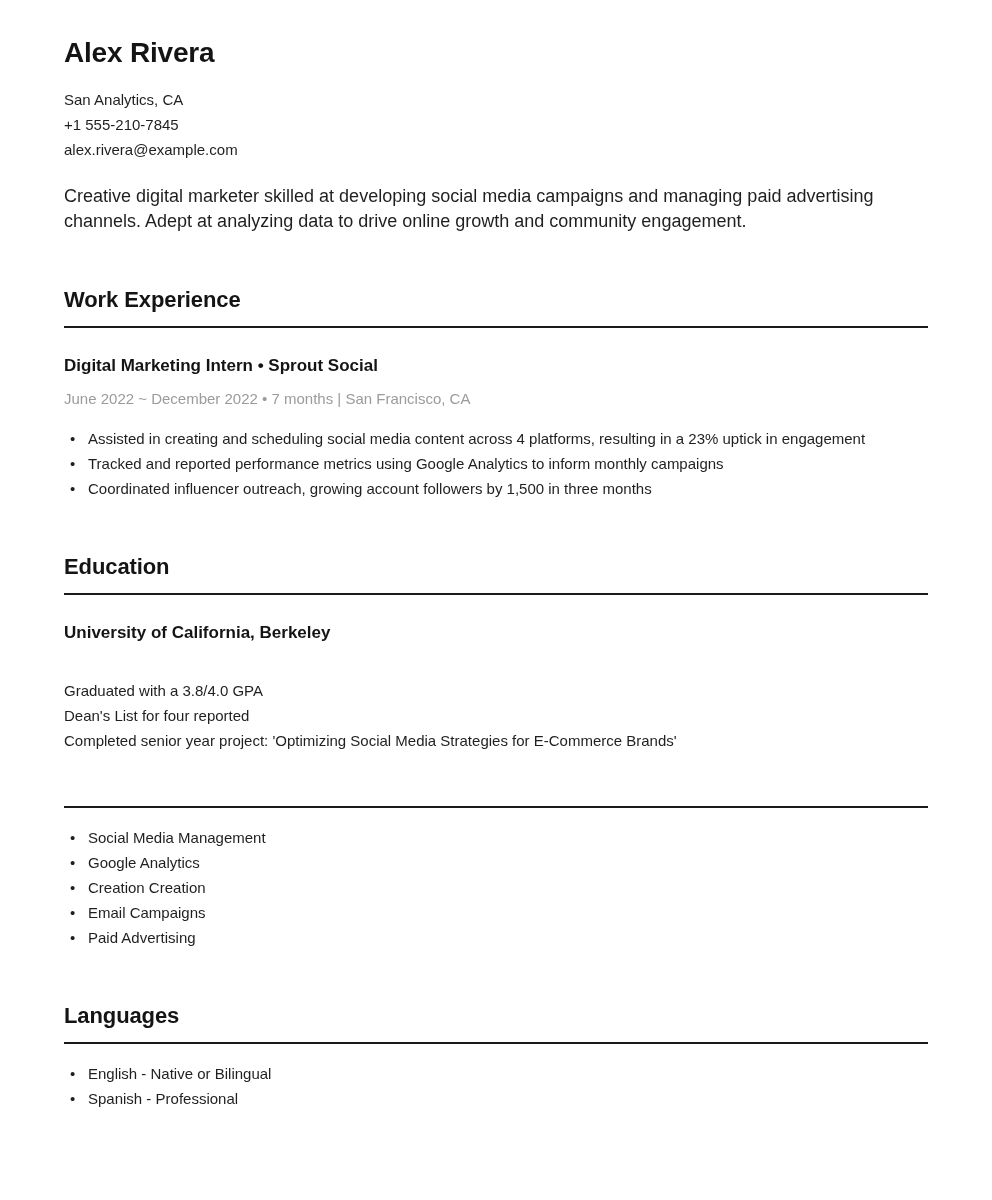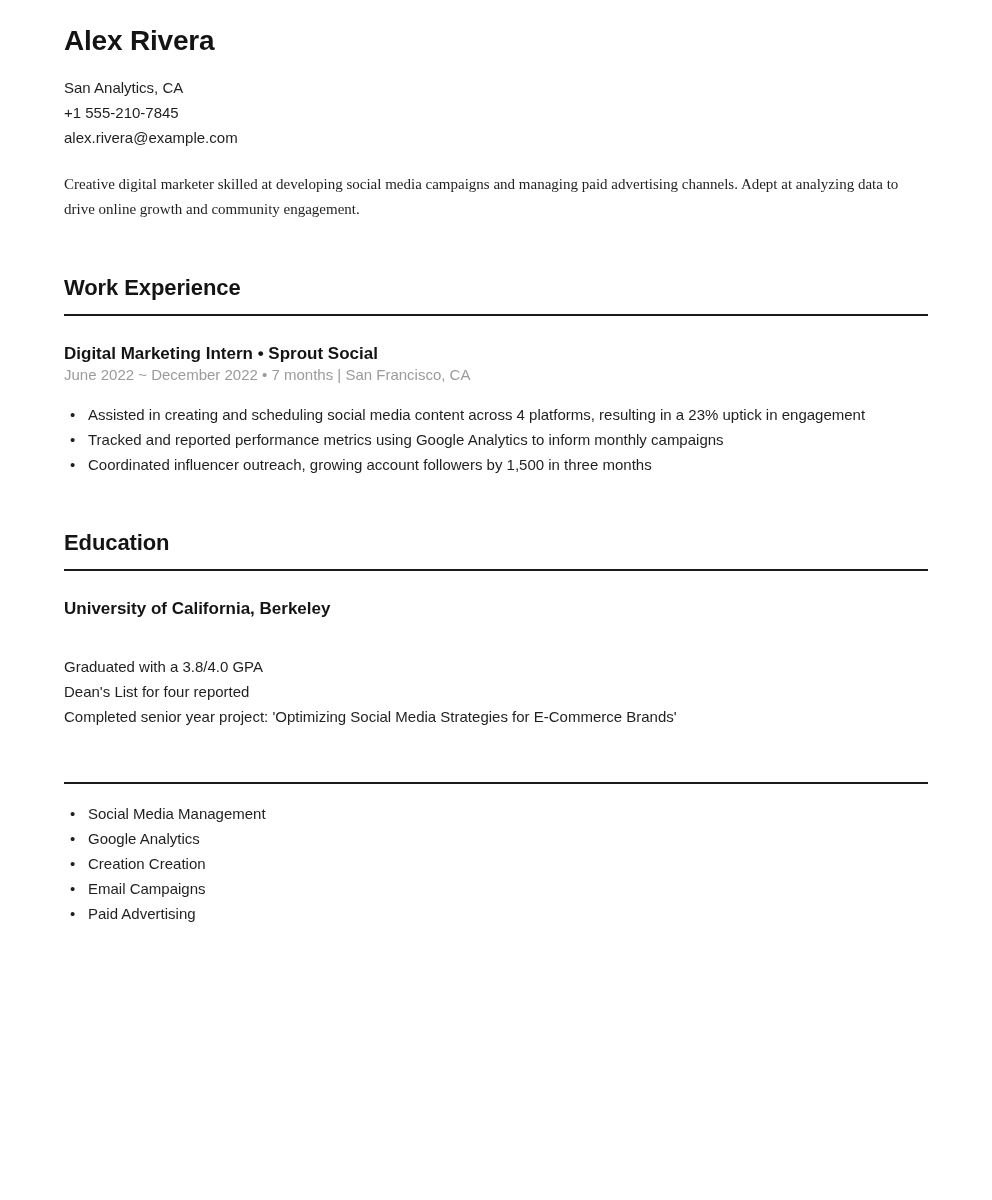--- a/index.html
+++ b/index.html
@@ -22,42 +22,41 @@
     padding: 0;
     background: #ffffff;
   }
   .content {
     margin-left: 64px;
     width: 864px;
   }
 
   
   .header {
-    padding-top: 24px;
+    padding-top: 36px;
   }
   .name {
     font-size: 28px;
     font-weight: bold;
     letter-spacing: -0.2px;
     color: #141414;
     line-height: 34px;
     margin: 0 0 17px 0;
   }
   .contact-line {
     font-size: 15px;
     line-height: 25px;
     color: #1f1f1f;
   }
   .summary {
     margin-top: 22px;
-    font-size: 15px;
+    font-size: 18px;
     line-height: 25px;
     color: #1f1f1f;
     max-width: 862px;
-    font-family: Liberation Serif, serif;
   }
 
   
   .section {
     margin-top: 53px;
   }
   .section-title {
     font-size: 22px;
     font-weight: bold;
     color: #141414;
@@ -76,20 +75,21 @@
   .entry {
     margin-top: 27px;
   }
   .entry-title {
     font-size: 17px;
     font-weight: bold;
     color: #141414;
     line-height: 22px;
   }
   .entry-meta {
+    margin-top: 12px;
     font-size: 15px;
     line-height: 20px;
     color: #9b9b9b;
   }
   .entry-subtitle {
     margin-top: 12px;
     font-size: 15px;
     line-height: 20px;
     color: #1f1f1f;
   }
@@ -192,16 +192,25 @@
 
       <ul class="bullets skills-list">
         <li>Social Media Management</li>
         <li>Google Analytics</li>
         <li>Creation Creation</li>
         <li>Email Campaigns</li>
         <li>Paid Advertising</li>
       </ul>
     </section>
 
+    <section class="section">
+      <h2 class="section-title">Languages</h2>
+      <hr class="rule">
+
+      <ul class="bullets lang-list">
+        <li>English - Native or Bilingual</li>
+        <li>Spanish - Professional</li>
+      </ul>
+    </section>
 
     <div class="bottom-pad"></div>
   </div>
 </div>
 
 </body></html>

